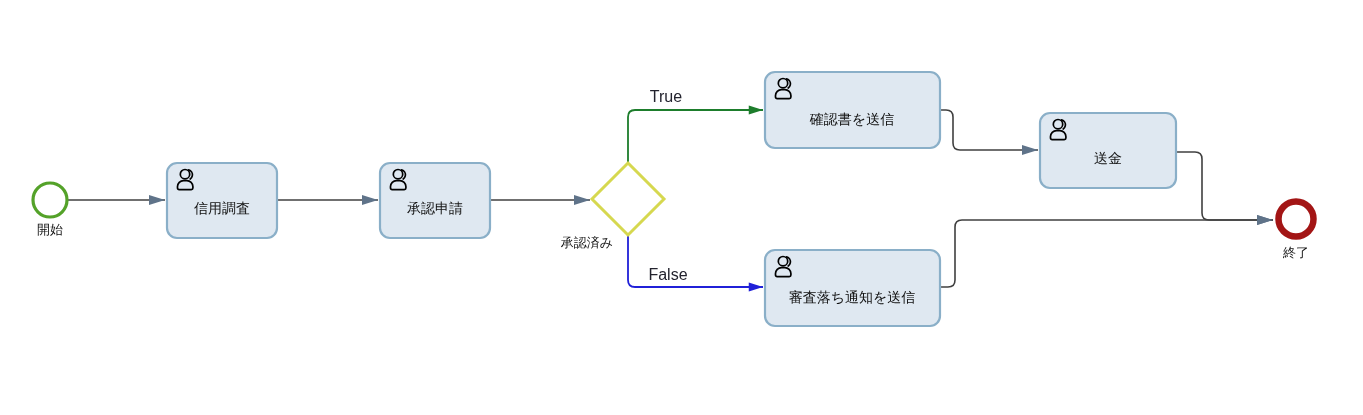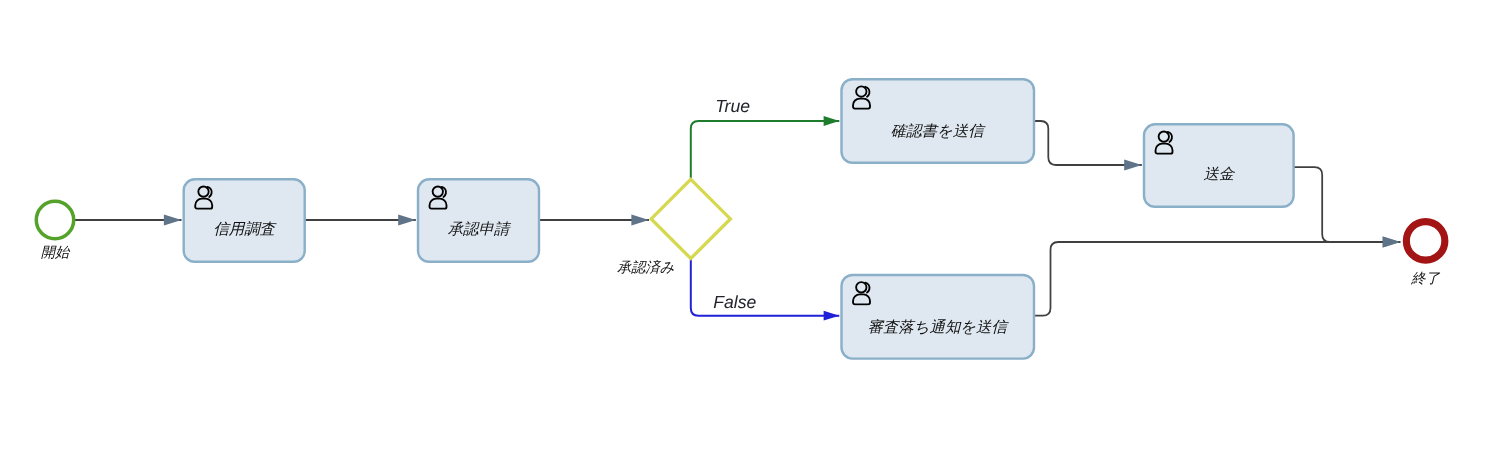--- a/index.html
+++ b/index.html
@@ -4,21 +4,21 @@
 <style>
   html, body {
     margin: 0;
     padding: 0;
     background: #ffffff;
     width: 1363px;
     height: 415px;
     overflow: hidden;
     font-family: "Liberation Sans", sans-serif;
   }
-  .canvas-wrap { position: relative; width: 1363px; height: 415px; font-style: italic; }
+  .canvas-wrap { position: relative; width: 1363px; height: 415px; }
   svg { display: block; }
 
   
   .task-rect {
     stroke: #8aafc8;
     stroke-width: 2.2;
     fill: #dfe8f1;
   }
   
   .event-circle { fill: #ffffff; }

